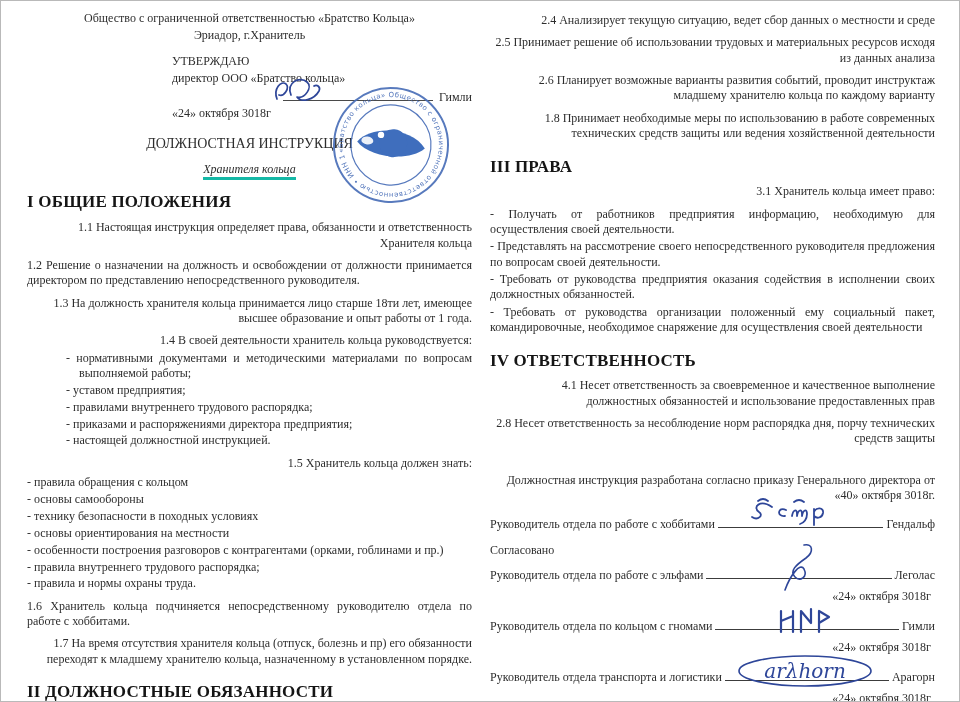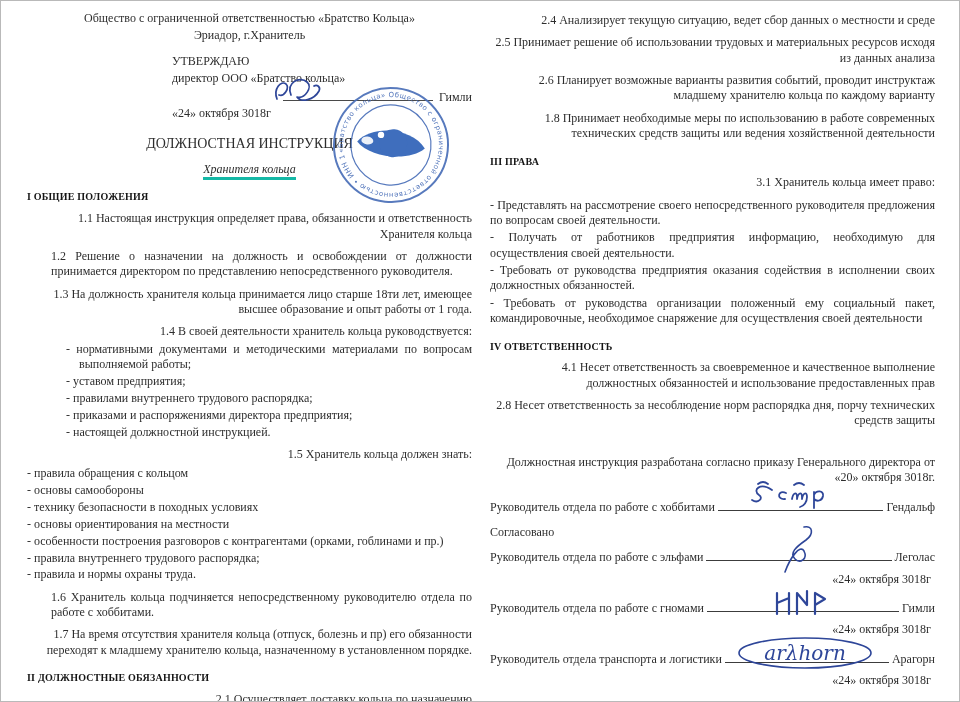--- a/index.html
+++ b/index.html
@@ -18,23 +18,23 @@
   .center{text-align:center;}
   .org-header div{margin:2px 0;}
   .approve{width:300px;margin-left:auto;text-align:left;margin-top:10px;}
   .approve .lbl{margin-bottom:2px;}
   .approve-sigrow{display:flex;justify-content:flex-end;align-items:baseline;margin-top:2px;}
   .approve-underline{width:150px;border-bottom:1px solid #4a4a4a;position:relative;height:1em;margin-right:6px;}
   .approve-underline svg{position:absolute;left:-14px;bottom:-7px;}
   .doc-title{margin-top:14px;font-size:14px;}
   .doc-subtitle{margin-top:9px;}
   .doc-subtitle span{border-bottom:3px solid #14b8a6;padding-bottom:1px;font-style:italic;}
-  h3.sec{font-size:10px;font-weight:bold;color:#151515;margin:14px 0 4px 0;letter-spacing:.2px;}
+  h3.sec{font-size:17px;font-weight:bold;color:#151515;margin:14px 0 4px 0;letter-spacing:.2px;}
   p.para{margin:7px 0;text-align:right;}
-  p.just{text-align:justify;margin-left:24px;}
+  p.just{text-align:justify;}
   .ind-list div{padding-left:52px;text-indent:-13px;margin:1.5px 0;text-align:justify;}
   .flush-list div{margin:1.5px 0;}
   .r-list div{margin:2px 0;text-align:justify;}
   .sign-row{display:flex;align-items:baseline;margin-top:12px;justify-content:center;}
   .sign-role{white-space:nowrap;}
   .sign-line{flex:1;border-bottom:1px solid #3c3c3c;position:relative;height:1em;margin:0 3px;}
   .sign-line svg{position:absolute;left:50%;transform:translateX(-50%);bottom:-4px;}
   .sign-name{white-space:nowrap;}
   .sign-date{text-align:right;margin-top:6px;padding-right:4px;}
   .agreed{margin-top:10px;margin-bottom:-4px;}
@@ -127,31 +127,31 @@
 
     <div class="col">
       <p class="para" style="margin-top:4px;">2.4 Анализирует текущую ситуацию, ведет сбор данных о местности и среде</p>
       <p class="para">2.5 Принимает решение об использовании трудовых и материальных ресурсов исходя из данных анализа</p>
       <p class="para">2.6 Планирует возможные варианты развития событий, проводит инструктаж младшему хранителю кольца по каждому варианту</p>
       <p class="para">1.8 Принимает необходимые меры по использованию в работе современных технических средств защиты или ведения хозяйственной деятельности</p>
 
       <h3 class="sec">III ПРАВА</h3>
       <p class="para">3.1 Хранитель кольца имеет право:</p>
       <div class="r-list">
+        <div>- Получать от работников предприятия информацию,  необходимую для осуществления своей деятельности.</div>
         <div>- Представлять  на  рассмотрение  своего  непосредственного руководителя предложения по вопросам своей деятельности.</div>
-        <div>- Получать от работников предприятия информацию,  необходимую для осуществления своей деятельности.</div>
         <div>- Требовать от  руководства  предприятия  оказания  содействия  в исполнении своих должностных обязанностей.</div>
         <div>- Требовать от руководства организации положенный ему социальный пакет, командировочные,  необходимое снаряжение для осуществления своей деятельности</div>
       </div>
 
       <h3 class="sec">IV ОТВЕТСТВЕННОСТЬ</h3>
       <p class="para">4.1 Несет ответственность за своевременное и качественное выполнение должностных обязанностей и использование предоставленных прав</p>
       <p class="para">2.8 Несет ответственность за несоблюдение норм распорядка дня, порчу технических средств защиты</p>
 
-      <p class="para" style="margin-top:26px;">Должностная инструкция разработана согласно приказу Генерального директора от «20» октября 3018г.</p>
+      <p class="para" style="margin-top:26px;">Должностная инструкция разработана согласно приказу Генерального директора от «40» октября 3018г.</p>
 
       <div class="sign-row">
         <span class="sign-role">Руководитель отдела по работе с хоббитами</span>
         <span class="sign-line">
           <svg viewBox="0 0 110 34" width="110" height="34">
             <g class="ink" stroke-width="1.8">
               <path d="M26,10 C14,2 6,10 13,15 C18,18 12,24 6,20"></path>
               <path d="M12,4 Q17,0 22,4"></path>
               <path d="M40,13 C32,9 30,20 39,19"></path>
               <path d="M46,19 C47,13 51,11 51,17 L51,19 C52,13 56,11 56,17 L56,19 C57,13 61,11 61,17 C61,22 58,26 54,27"></path>
@@ -170,21 +170,21 @@
         <span class="sign-line">
           <svg viewBox="0 0 46 52" width="46" height="52" style="bottom:-16px;">
             <path class="ink" stroke-width="1.6" d="M28,3 C37,1 38,10 30,16 C20,23 13,29 19,35 C24,40 32,35 28,27 C24,20 14,34 9,48"></path>
           </svg>
         </span>
         <span class="sign-name">Леголас</span>
       </div>
       <div class="sign-date">«24» октября 3018г</div>
 
       <div class="sign-row">
-        <span class="sign-role">Руководитель отдела по работе с гномами</span>
+        <span class="sign-role">Руководитель отдела по кольцом с гномами</span>
         <span class="sign-line">
           <svg viewBox="0 0 64 30" width="64" height="30" style="bottom:-6px;">
             <g class="ink" stroke-width="2.2">
               <path d="M6,27 L6,6 M6,16 L18,11 M18,27 L18,6"></path>
               <path d="M26,27 L26,6 L36,18 L36,4"></path>
               <path d="M44,27 L44,6 M44,6 L54,12 L44,18"></path>
             </g>
           </svg>
         </span>
         <span class="sign-name">Гимли</span>

